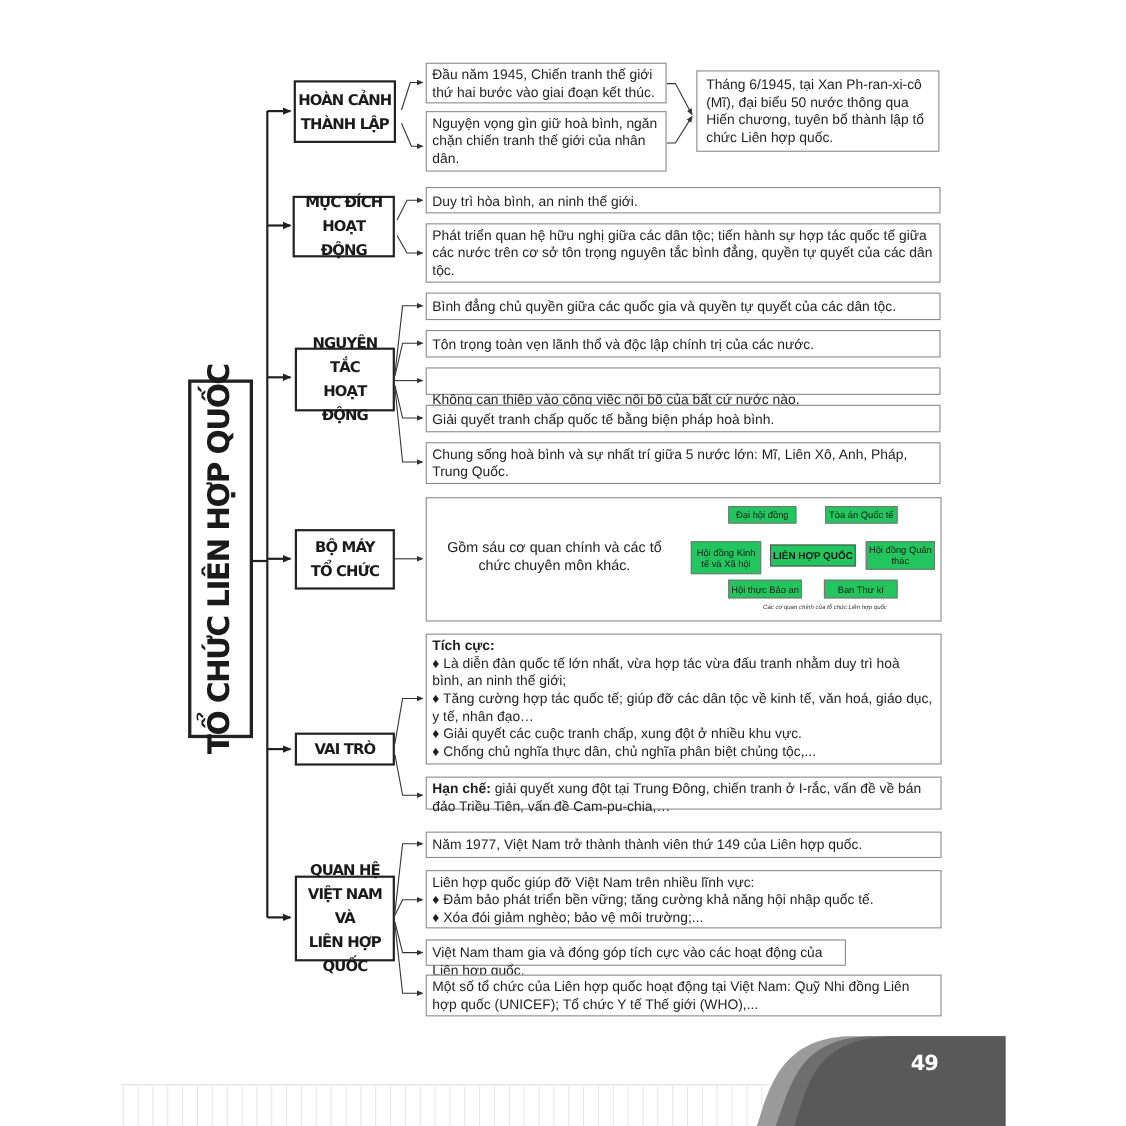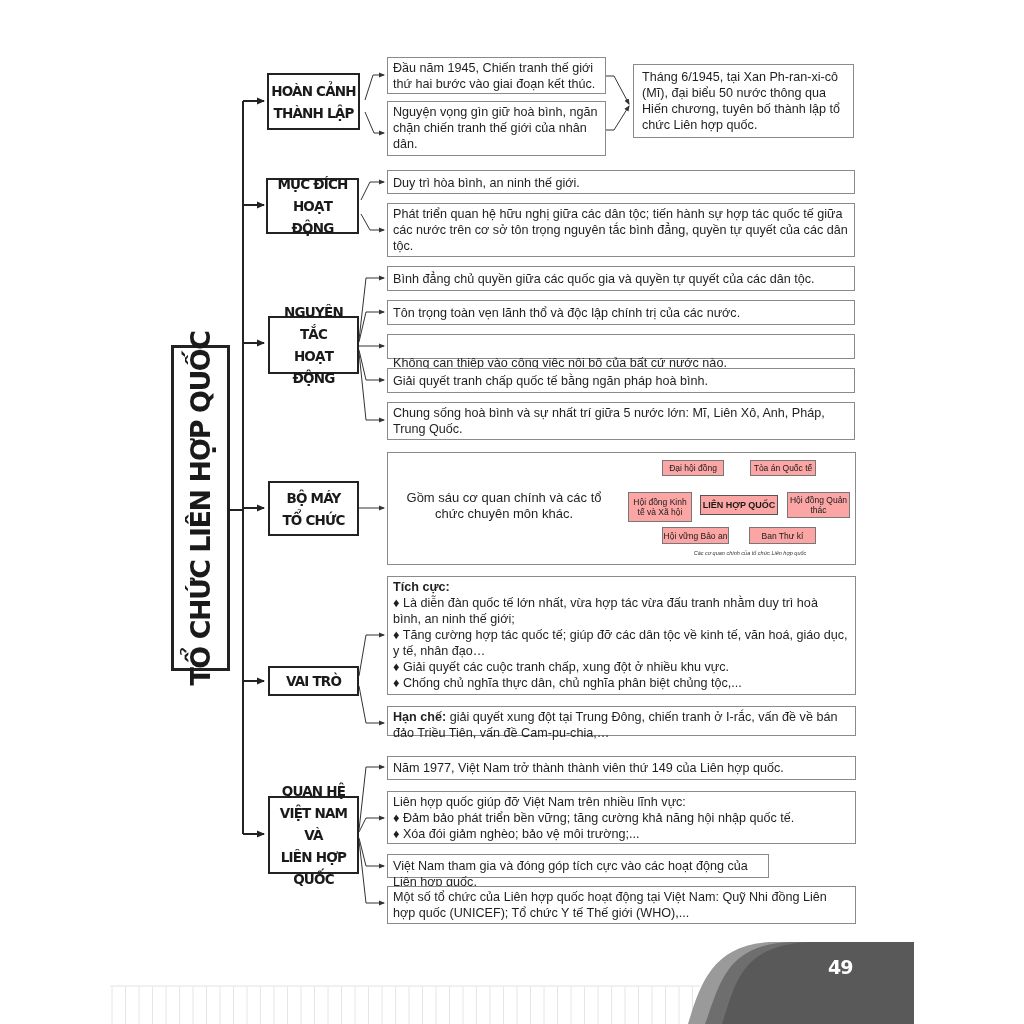--- a/index.html
+++ b/index.html
@@ -6,21 +6,21 @@
   body { width:1024px; height:1024px; background:#ffffff; position:relative; overflow:hidden; font-family:"Liberation Sans", sans-serif; color:#1a1a1a; }
   .abs { position:absolute; box-sizing:border-box; }
   .title-box { border:3px solid #222; background:#fff; display:flex; align-items:center; justify-content:center; }
   .title-text { transform:rotate(-90deg); white-space:nowrap; font-family:"DejaVu Sans", sans-serif; font-weight:bold; font-size:27px; letter-spacing:-1.5px; transform-origin:center; display:inline-block; }
   .cat { border:2px solid #222; background:#fff; display:flex; align-items:center; justify-content:center; text-align:center; font-family:"DejaVu Sans", sans-serif; font-weight:bold; font-size:13.5px; line-height:22px; letter-spacing:-0.8px; padding:2px; }
   .cat span { display:block; }
   .box { border:1px solid #8a8a8a; background:#fff; font-size:12.6px; line-height:16px; padding:2px 6px 2px 5px; color:#1f1f1f; }
   .box .li { display:block; }
   .bold { font-weight:bold; }
   svg.lines { position:absolute; left:0; top:0; }
-  .org { border:1px solid #777; background:#fca5a5; font-size:8.5px; line-height:10px; display:flex; align-items:center; justify-content:center; text-align:center; }
+  .org { border:1px solid #777; background:#22c55e; font-size:8.5px; line-height:10px; display:flex; align-items:center; justify-content:center; text-align:center; }
   .org-center { border:1px solid #555; font-weight:bold; font-size:9px; }
   .caption { font-size:5.5px; font-style:italic; color:#333; }
   .page-num { color:#fff; font-family:"DejaVu Sans", sans-serif; font-weight:bold; font-size:19px; letter-spacing:-1px; }
 </style>
 </head>
 <body>
 
 <svg class="lines" width="1024" height="1024">
   <defs>
     <marker id="ah" markerWidth="8" markerHeight="8" refX="7" refY="4" orient="auto" markerUnits="userSpaceOnUse">
@@ -117,42 +117,42 @@
 <div class="abs box" style="left:387px; top:266px; width:468px; height:25px; padding-top:4px;">
   <span>Bình đẳng chủ quyền giữa các quốc gia và quyền tự quyết của các dân tộc.</span>
 </div>
 <div class="abs box" style="left:387px; top:300px; width:468px; height:25px; padding-top:4px;">
   <span>Tôn trọng toàn vẹn lãnh thổ và độc lập chính trị của các nước.</span>
 </div>
 <div class="abs box" style="left:387px; top:334px; width:468px; height:25px; padding-top:20px;text-decoration:underline;">
   <span>Không can thiệp vào công việc nội bộ của bất cứ nước nào.</span>
 </div>
 <div class="abs box" style="left:387px; top:368px; width:468px; height:25px; padding-top:4px;">
-  <span>Giải quyết tranh chấp quốc tế bằng ngăn pháp hoà bình.</span>
+  <span>Giải quyết tranh chấp quốc tế bằng biện pháp hoà bình.</span>
 </div>
 <div class="abs box" style="left:387px; top:402px; width:468px; height:38px;">
   <span>Chung sống hoà bình và sự nhất trí giữa 5 nước lớn: Mĩ, Liên Xô, Anh, Pháp, Trung Quốc.</span>
 </div>
 
 <div class="abs cat" style="left:268px; top:481px; width:91px; height:55px;text-align:center;">
   <div>
     <span>BỘ MÁY</span>
     <span>TỔ CHỨC</span>
   </div>
 </div>
 <div class="abs box" style="left:387px; top:452px; width:469px; height:113px;">
 </div>
 <div class="abs" style="left:404px; top:490px; width:200px; font-size:13px; line-height:16px; color:#1f1f1f;text-align:center;">Gồm sáu cơ quan chính và các tổ chức chuyên môn khác.</div>
 
 <div class="abs org" style="left:662px; top:460px; width:62px; height:16px;">Đại hội đồng</div>
 <div class="abs org" style="left:750px; top:460px; width:66px; height:16px;">Tòa án Quốc tế</div>
 <div class="abs org" style="left:628px; top:492px; width:64px; height:30px;">Hội đồng Kinh tế và Xã hội</div>
 <div class="abs org org-center" style="left:700px; top:495px; width:78px; height:20px;">LIÊN HỢP QUỐC</div>
 <div class="abs org" style="left:787px; top:492px; width:63px; height:26px;">Hội đồng Quản thác</div>
-<div class="abs org" style="left:662px; top:527px; width:67px; height:17px;">Hội vững Bảo an</div>
+<div class="abs org" style="left:662px; top:527px; width:67px; height:17px;">Hội thực Bảo an</div>
 <div class="abs org" style="left:749px; top:527px; width:67px; height:17px;">Ban Thư kí</div>
 <div class="abs caption" style="left:660px; top:550px; width:180px; text-align:center;">Các cơ quan chính của tổ chức Liên hợp quốc</div>
 
 <div class="abs cat" style="left:268px; top:666px; width:91px; height:30px;">
   <span>VAI TRÒ</span>
 </div>
 <div class="abs box" style="left:387px; top:576px; width:469px; height:119px;">
   <span class="li bold">Tích cực:</span>
   <span class="li">♦ Là diễn đàn quốc tế lớn nhất, vừa hợp tác vừa đấu tranh nhằm duy trì hoà bình, an ninh thế giới;</span>
   <span class="li">♦ Tăng cường hợp tác quốc tế; giúp đỡ các dân tộc về kinh tế, văn hoá, giáo dục, y tế, nhân đạo…</span>

